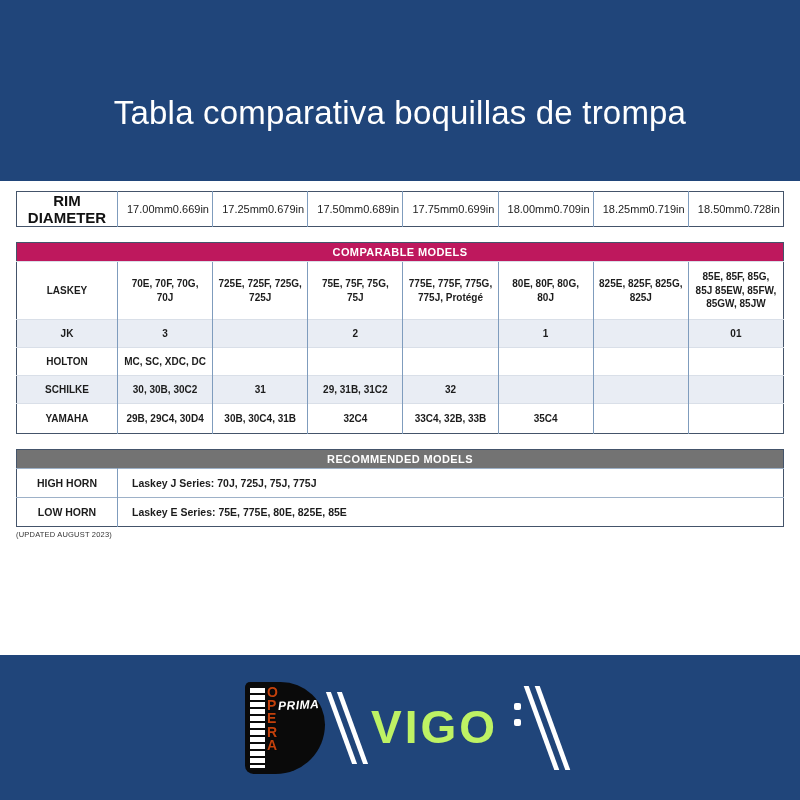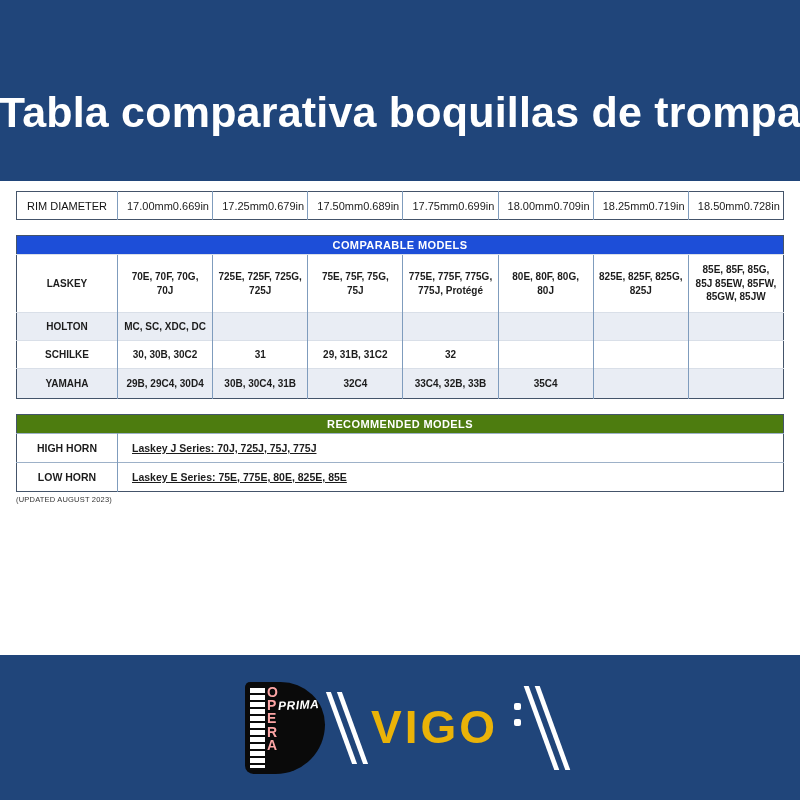--- a/index.html
+++ b/index.html
@@ -9,64 +9,64 @@
     background:#ffffff; overflow:hidden;
     font-family:"Liberation Sans", sans-serif;
   }
   
   .top-band {
     height:181px; background:#20457a;
     display:flex; align-items:center; justify-content:center;
     padding-top:44px;
   }
   .top-band h1 {
-    color:#ffffff; font-size:43px; font-weight:bold; letter-spacing:0.2px;
+    color:#ffffff; font-size:33px; font-weight:normal; letter-spacing:0.2px;
     white-space:nowrap;
   }
   
   .content { padding:0 16px; }
   table { width:100%; border-collapse:collapse; table-layout:fixed; }
   
   .rim-table { margin-top:10px; border:1px solid #44546a; }
   .rim-table td {
     border-left:1px solid #7f9cbd; height:28px;
     font-size:11px; color:#222222; vertical-align:middle;
   }
   .rim-table td.rlabel {
-    border-left:none; font-weight:normal; text-align:center; font-size:11px; color:#111;
+    border-left:none; font-weight:bold; text-align:center; font-size:15px; color:#111;
   }
   .rim-table .pair { display:flex; justify-content:space-between; padding:0 9px; }
   
   .cmp-table { margin-top:15px; border:1px solid #44546a; }
   .cmp-table thead th {
-    background:#1d4ed8; color:#ffffff; font-size:11px; font-weight:bold;
+    background:#be185d; color:#ffffff; font-size:11px; font-weight:bold;
     height:19px; text-align:center; letter-spacing:0.4px;
   }
   .cmp-table tbody td {
     border-left:1px solid #7f9cbd; border-top:1px solid #d9dfe8;
     font-size:10px; font-weight:bold; color:#1c1c1c;
     text-align:center; vertical-align:middle; padding:3px 5px; height:28px;
     line-height:1.35;
   }
   .cmp-table tbody td.brand { border-left:none; }
   .cmp-table tbody tr:nth-child(even) { background:#e9edf4; }
   .cmp-table tbody tr.tall td { height:58px; }
   .cmp-table tbody tr.last td { height:30px; }
   
   .rec-table { margin-top:15px; border:1px solid #44546a; }
   .rec-table thead th {
-    background:#4d7c0f; color:#ffffff; font-size:11px; font-weight:bold;
+    background:#737373; color:#ffffff; font-size:11px; font-weight:bold;
     height:19px; text-align:center; letter-spacing:0.4px;
   }
   .rec-table tbody td {
     border-top:1px solid #9db1c8; font-size:10.5px; font-weight:bold; color:#1c1c1c;
     height:29px; vertical-align:middle;
   }
   .rec-table tbody td.rclabel { text-align:center; border-right:1px solid #7f9cbd;margin-top:12px; }
-  .rec-table tbody td.rcval { text-align:left; padding-left:14px;text-decoration:underline; }
+  .rec-table tbody td.rcval { text-align:left; padding-left:14px; }
   .updated-note {
     font-size:7.5px; color:#333333; margin-top:3px; letter-spacing:0.2px;
   }
   
   .footer-band {
     position:absolute; left:0; right:0; bottom:0; height:145px;
     background:#20457a; display:flex; align-items:center; justify-content:center;
   }
   .logo-row { display:flex; align-items:center; gap:14px; }
   
@@ -75,30 +75,30 @@
     border-radius:6px 52px 58px 10px / 6px 50px 58px 10px;
   }
   .piano .keys {
     position:absolute; left:4px; top:5px; bottom:5px; width:17px;
     background:repeating-linear-gradient(#ffffff 0 5px, #0a0a0a 5px 7px);
     border:1px solid #0a0a0a;
   }
   .piano .opera {
     position:absolute; left:22px; top:4px; width:1ch;
     word-break:break-all; line-height:0.96;
-    color:#fca5a5; font-weight:bold; font-size:14px; text-align:center;
+    color:#c2410c; font-weight:bold; font-size:14px; text-align:center;
     text-shadow:0 0 1px #000;
   }
   .piano .prima {
     position:absolute; left:33px; top:16px;
     color:#ffffff; font-weight:bold; font-style:italic; font-size:12px;
     letter-spacing:0.5px; transform:rotate(-3deg);
   }
   
-  .vigo-wrap { display:flex; align-items:center; gap:16px; color:#eab308; }
+  .vigo-wrap { display:flex; align-items:center; gap:16px; color:#bef264; }
   .strokes { display:flex; gap:6px; }
   .stroke { width:5px; background:#ffffff; transform:skewX(20deg); }
   .strokes.left .stroke { height:72px; }
   .strokes.right .stroke { height:84px; }
   .vigo-text { display:flex; flex-direction:column; align-items:flex-start; }
   .vigo-line1 { font-size:46px; font-weight:bold; letter-spacing:3px; line-height:0.88; }
   .vigo-line2 { font-size:28px; font-weight:bold; letter-spacing:1.5px; line-height:1.05; }
   .colon-dots { display:flex; flex-direction:column; gap:9px; margin:-26px 2px 0 0; }
   .colon-dots i { width:7px; height:7px; background:#ffffff; border-radius:2px; }
 </style>
@@ -192,20 +192,30 @@
       <tbody>
         <tr class="tall">
           <td class="brand">LASKEY</td>
           <td>70E, 70F, 70G, 70J</td>
           <td>725E, 725F, 725G, 725J</td>
           <td>75E, 75F, 75G, 75J</td>
           <td>775E, 775F, 775G, 775J, Protégé</td>
           <td>80E, 80F, 80G, 80J</td>
           <td>825E, 825F, 825G, 825J</td>
           <td>85E, 85F, 85G, 85J 85EW, 85FW, 85GW, 85JW</td>
+        </tr>
+        <tr>
+          <td class="brand">JK</td>
+          <td>3</td>
+          <td></td>
+          <td>2</td>
+          <td></td>
+          <td>1</td>
+          <td></td>
+          <td>01</td>
         </tr>
         <tr>
           <td class="brand">HOLTON</td>
           <td>MC, SC, XDC, DC</td>
           <td></td>
           <td></td>
           <td></td>
           <td></td>
           <td></td>
           <td></td>

